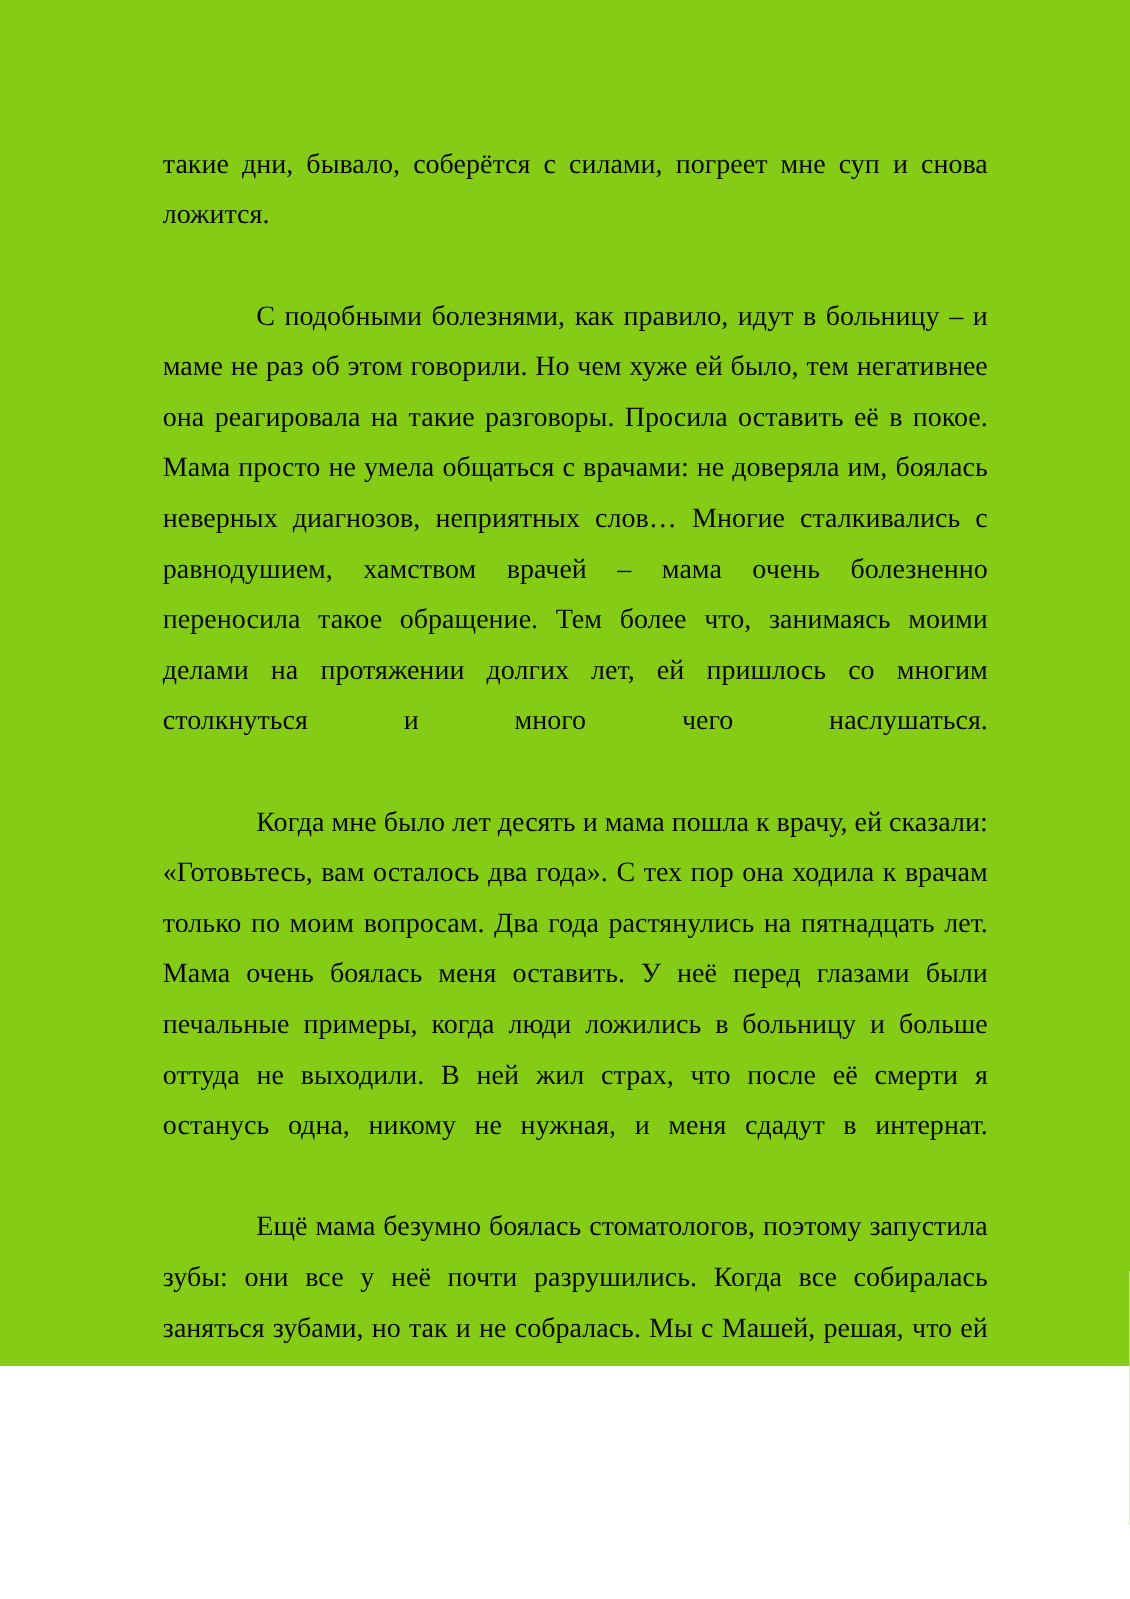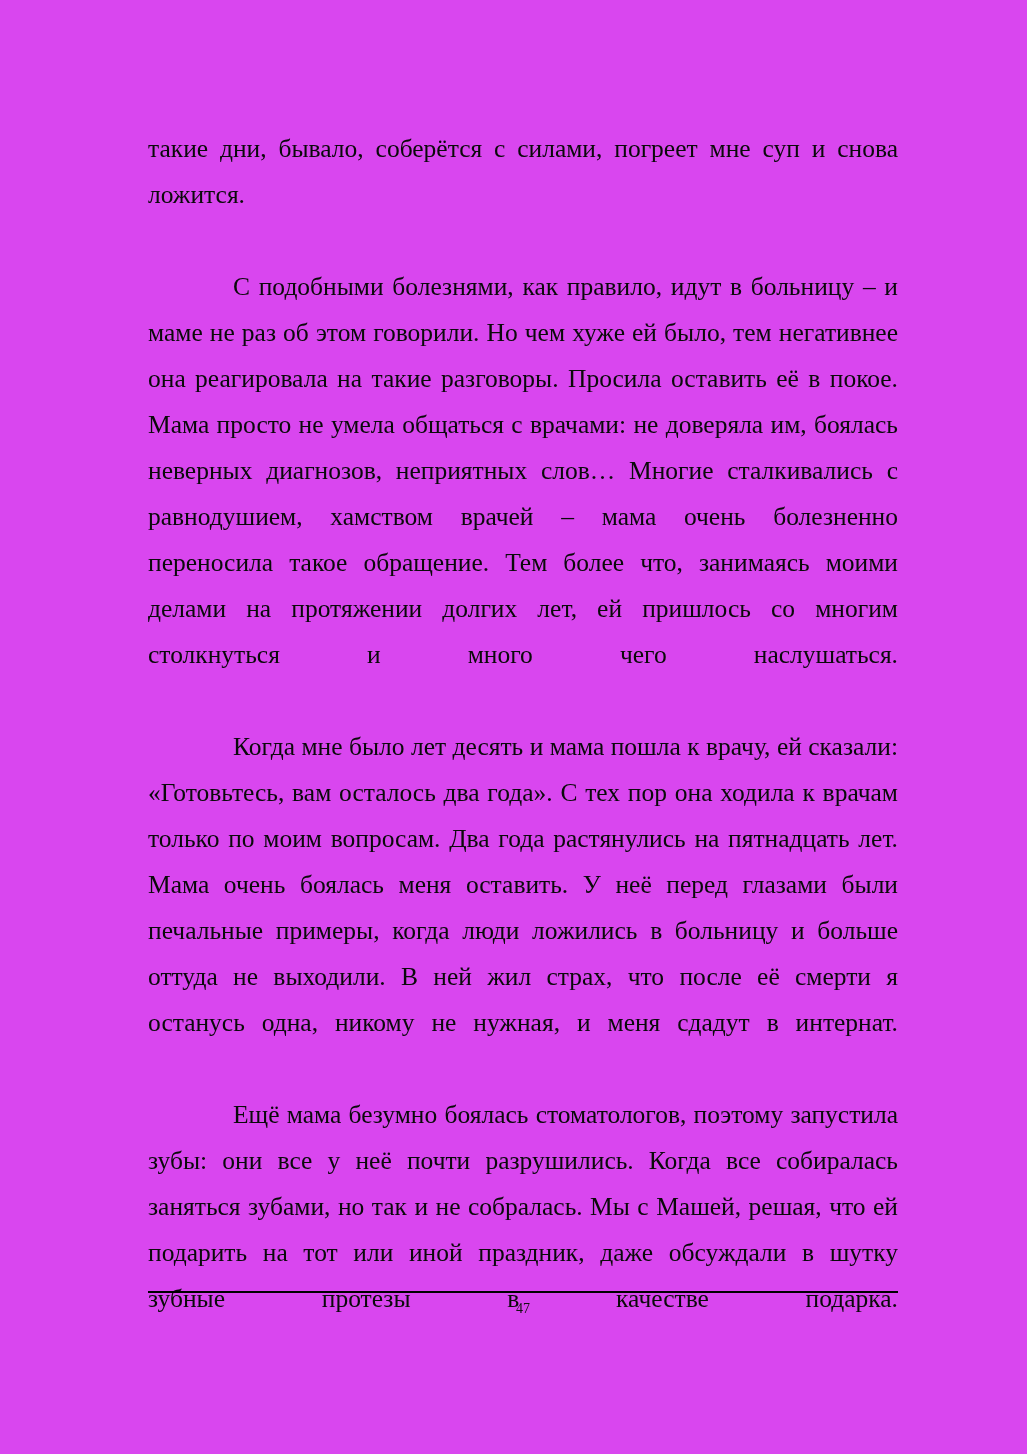--- a/index.html
+++ b/index.html
@@ -5,23 +5,23 @@
 <style>
   html, body {
     margin: 0;
     padding: 0;
     background: #ffffff;
   }
 
   .page {
     position: relative;
     width: 1027px;
-    height: 1454px;
+    height: 1242px;
     margin: 0 auto;
-    background: #d946ef;
+    background: #84cc16;
     overflow: hidden;
     box-sizing: border-box;
   }
 
   .text-body {
     position: absolute;
     left: 148px;
     top: 126px;
     width: 750px;
     font-family: "Liberation Serif", "DejaVu Serif", serif;

